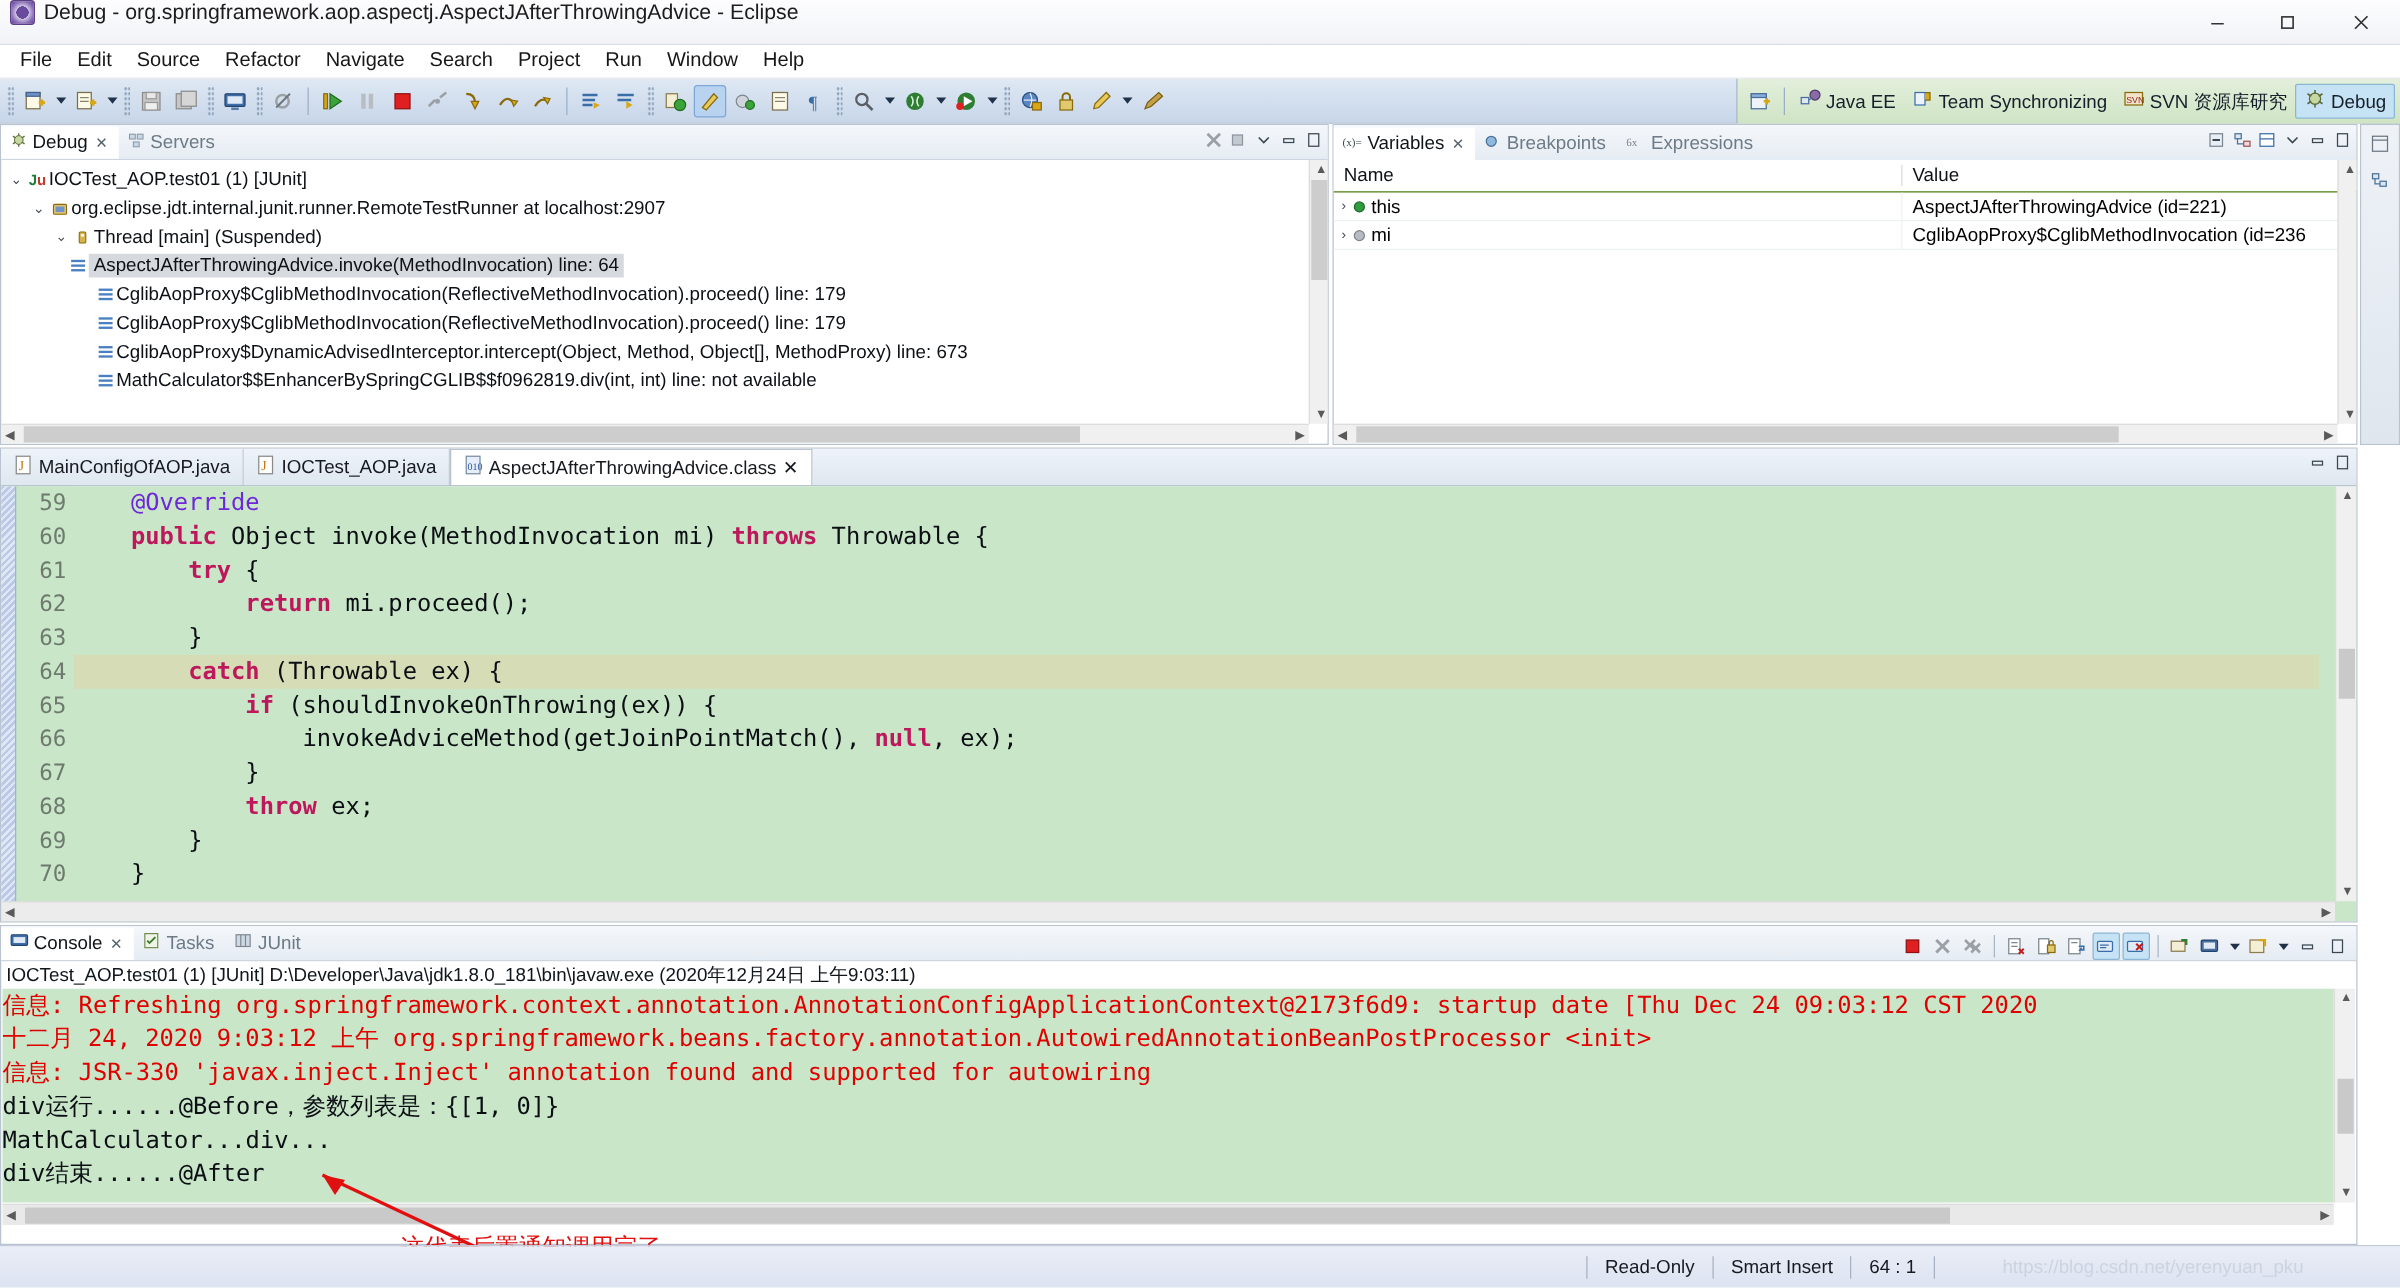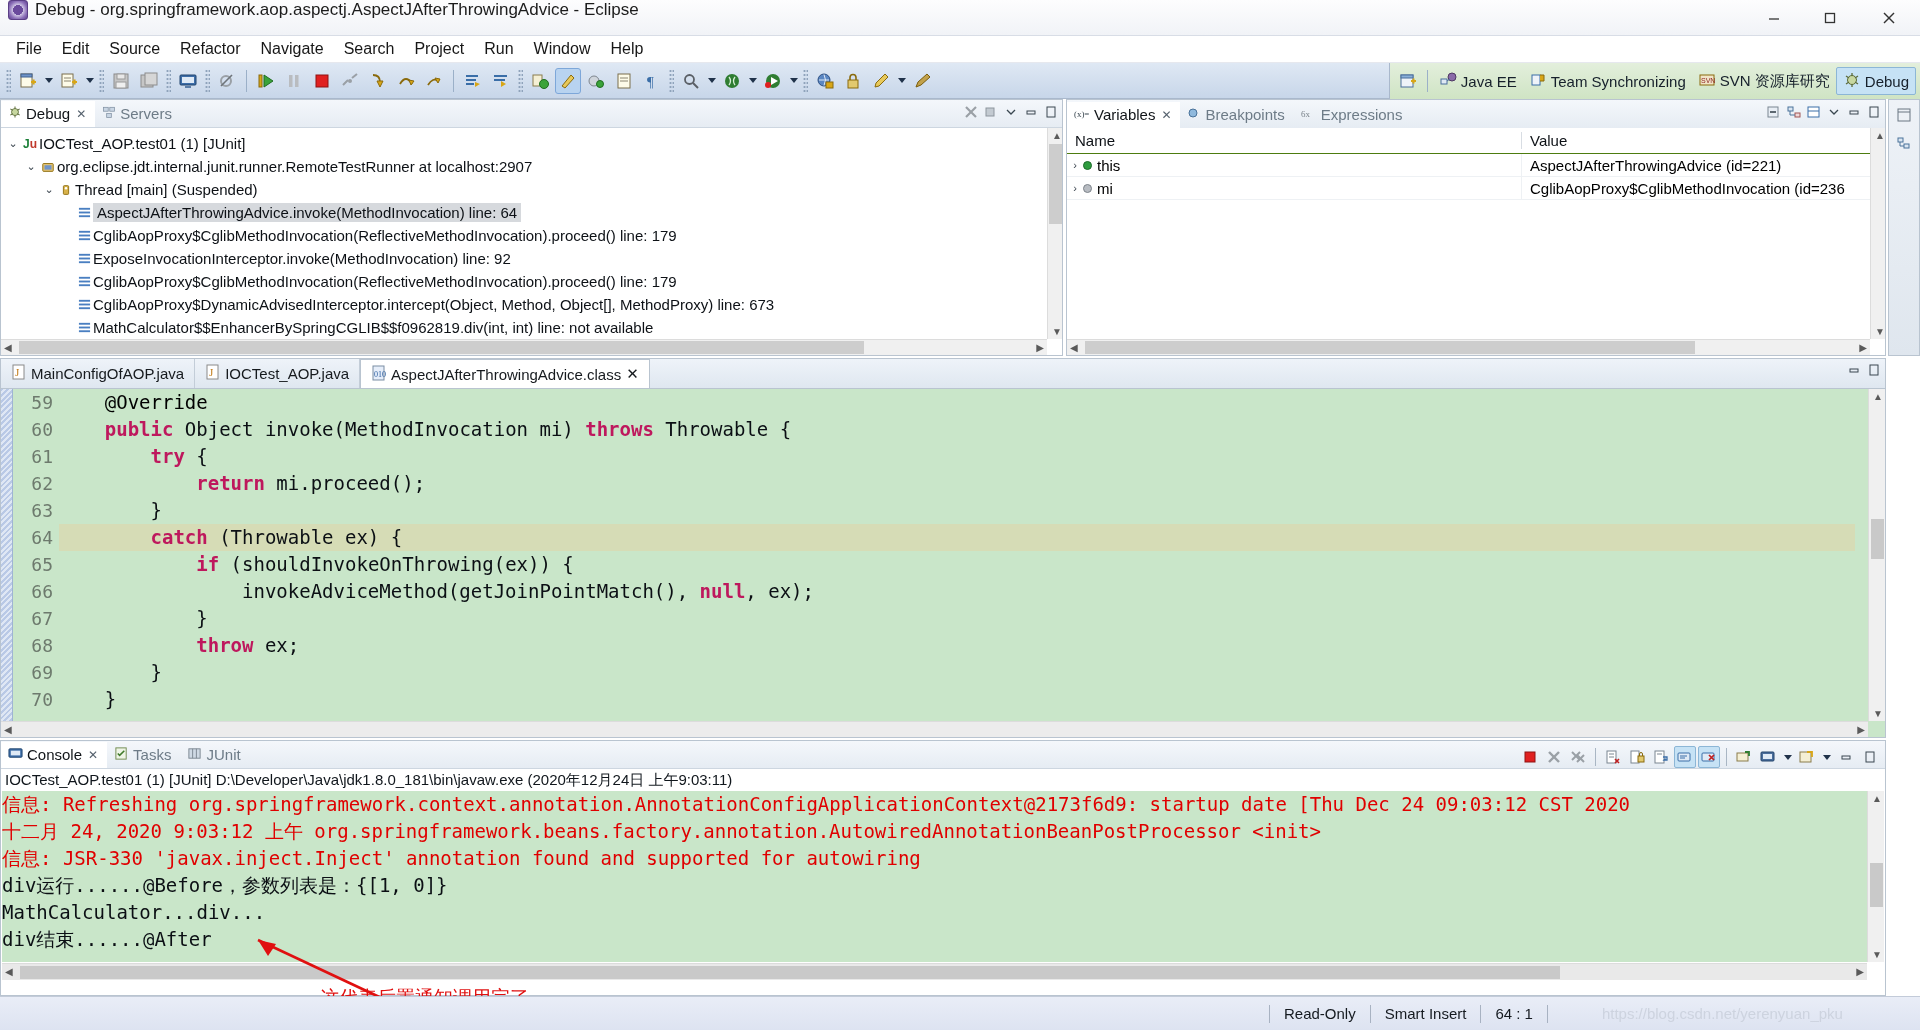--- a/index.html
+++ b/index.html
@@ -209,21 +209,21 @@
     text-align:right; padding-right:6px;
   }
   .code-lines {
     position:absolute; left:58px; right:30px; top:0; bottom:16px;
     font-family:"DejaVu Sans Mono", monospace; font-size:19px;
     color:#0b0f14; white-space:pre;
   }
   .ln { height:27px; line-height:27px; }
   .ln.hl { background: #d6dcb6; }
   .kw { color:#be185d; font-weight:bold;margin-top:15px; }
-  .ann { color:#000000; }
+  .ann { color:#6d28d9; }
   .code-vscroll {
     position:absolute; right:0; top:0; bottom:16px; width:17px; background:#f0f0f0; border-left:1px solid #dcdcdc;
   }
   .code-hscroll {
     position:absolute; left:0; right:17px; bottom:0; height:16px; background:#ececec; border-top:1px solid #dcdcdc;
   }
 
   
   #console-panel {
     position:absolute; left:0; top:740px; width:1886px; height:256px;
@@ -620,52 +620,41 @@
       <div class="tree-row" style="padding-left: 40px;">
         <span class="twisty">⌄</span>
         <span class="node-ico">
           <svg width="14" height="14" viewBox="0 0 16 16">
             <rect x="5" y="3" width="6" height="10" rx="1" fill="#d8b24a" stroke="#8a6a0c"></rect>
             <circle cx="8" cy="6" r="1.4" fill="#fff"></circle>
           </svg>
         </span>
         <span class="node-label">Thread [main] (Suspended)</span>
       </div>
-      <div class="tree-row sel" style="padding-left: 58px;">
+      <div class="tree-row sel" style="padding-left: 36px;">
         <span class="twisty"></span>
         <span class="node-ico">
           <svg width="13" height="13" viewBox="0 0 14 14">
             <rect x="1" y="2" width="12" height="2" fill="#4a7fc1"></rect>
             <rect x="1" y="6" width="12" height="2" fill="#4a7fc1"></rect>
             <rect x="1" y="10" width="12" height="2" fill="#4a7fc1"></rect>
           </svg>
         </span>
         <span class="node-label">AspectJAfterThrowingAdvice.invoke(MethodInvocation) line: 64</span>
       </div>
       <div class="tree-row" style="padding-left: 58px;">
         <span class="twisty"></span>
         <span class="node-ico">
           <svg width="13" height="13" viewBox="0 0 14 14">
             <rect x="1" y="2" width="12" height="2" fill="#4a7fc1"></rect>
             <rect x="1" y="6" width="12" height="2" fill="#4a7fc1"></rect>
             <rect x="1" y="10" width="12" height="2" fill="#4a7fc1"></rect>
           </svg>
         </span>
         <span class="node-label">CglibAopProxy$CglibMethodInvocation(ReflectiveMethodInvocation).proceed() line: 179</span>
-      </div>
-      <div class="tree-row" style="padding-left: 58px;">
-        <span class="twisty"></span>
-        <span class="node-ico">
-          <svg width="13" height="13" viewBox="0 0 14 14">
-            <rect x="1" y="2" width="12" height="2" fill="#4a7fc1"></rect>
-            <rect x="1" y="6" width="12" height="2" fill="#4a7fc1"></rect>
-            <rect x="1" y="10" width="12" height="2" fill="#4a7fc1"></rect>
-          </svg>
-        </span>
-        <span class="node-label">ExposeInvocationInterceptor.invoke(MethodInvocation) line: 92</span>
       </div>
       <div class="tree-row" style="padding-left: 58px;">
         <span class="twisty"></span>
         <span class="node-ico">
           <svg width="13" height="13" viewBox="0 0 14 14">
             <rect x="1" y="2" width="12" height="2" fill="#4a7fc1"></rect>
             <rect x="1" y="6" width="12" height="2" fill="#4a7fc1"></rect>
             <rect x="1" y="10" width="12" height="2" fill="#4a7fc1"></rect>
           </svg>
         </span>

